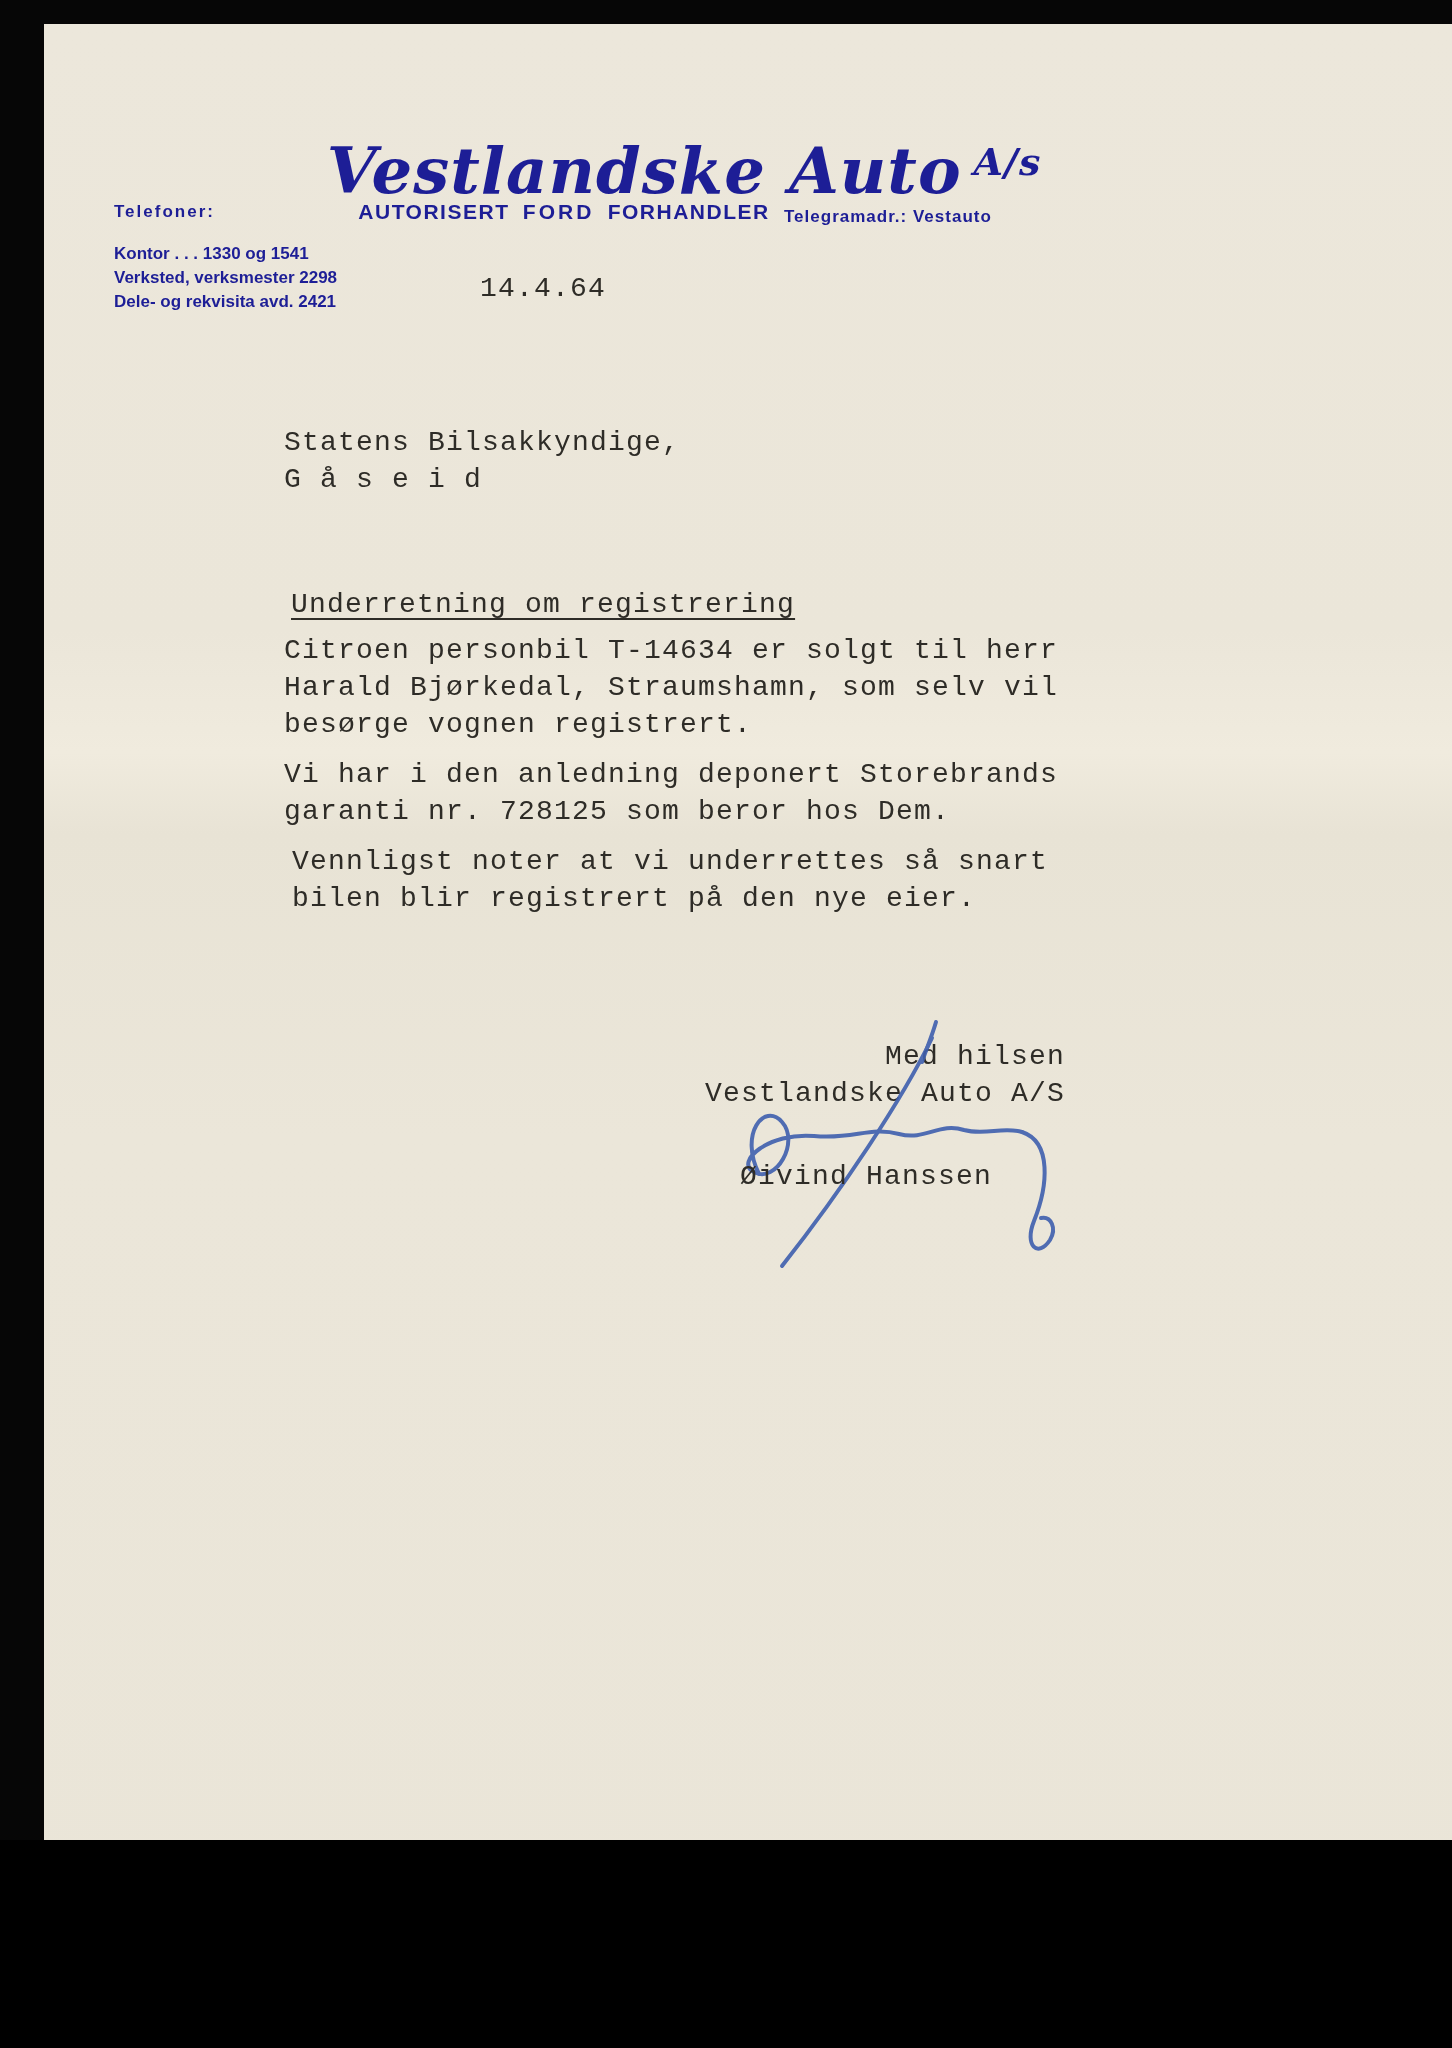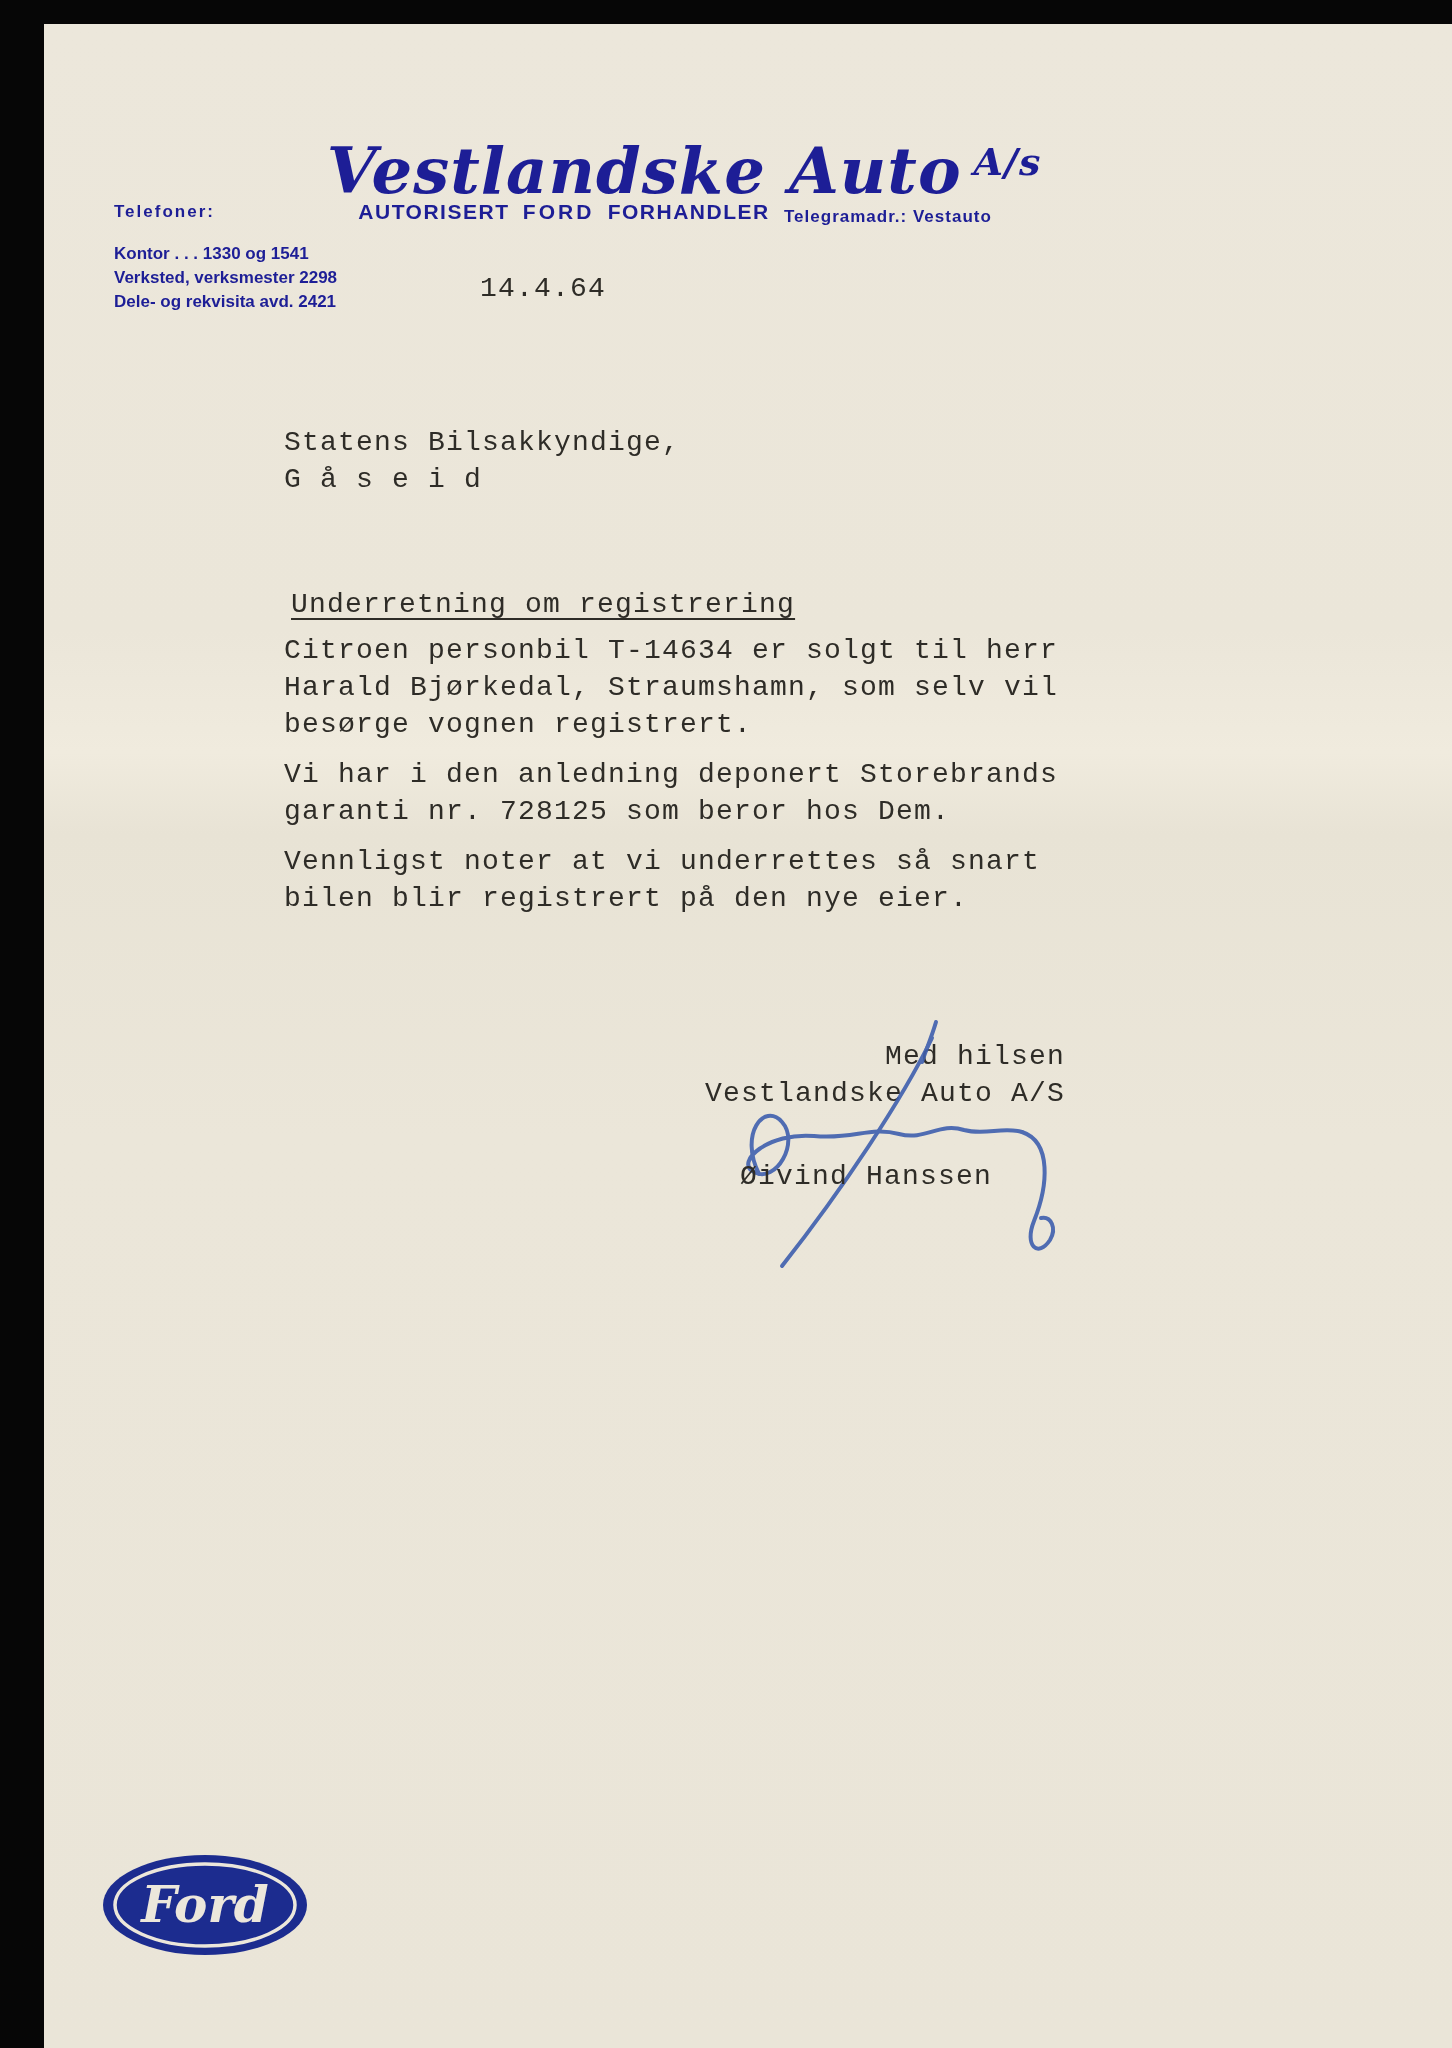--- a/index.html
+++ b/index.html
@@ -1,16 +1,16 @@
 <!DOCTYPE html>
 <html><head>
 <meta charset="utf-8">
 <style>
   html,body{margin:0;padding:0;background:#000;}
-  .scan{position:relative;width:1452px;height:2048px;background:#060606;overflow:hidden;
+  .scan{position:relative;width:1452px;height:1840px;background:#060606;overflow:hidden;
         font-family:"Liberation Sans",sans-serif;}
   .paper{position:absolute;left:44px;top:24px;width:1408px;height:2024px;
         background:linear-gradient(180deg,#ece7db 0%,#ebe6d9 30%,#f0ebde 36%,#e8e3d5 40%,#ebe6d9 55%,#eae5d8 100%);}
 
   
   .title-row{position:absolute;top:66px;left:120px;width:1040px;text-align:center;color:#1d1e96;
         font-family:"DejaVu Serif",serif;font-style:italic;font-weight:bold;font-size:64px;letter-spacing:1px;}
   .suffix{font-size:38px;position:relative;top:-18px;margin-left:12px;}
   .subtitle-row{position:absolute;top:154px;left:0;width:1040px;text-align:center;color:#1d1e96;
         font-weight:bold;font-size:21px;letter-spacing:1.5px;margin-top:22px;}
@@ -25,21 +25,21 @@
   
   .tw{font-family:"Liberation Mono","DejaVu Sans Mono",monospace;color:#2e2c27;font-size:28px;
         letter-spacing:1.2px;line-height:37px;}
   .date{position:absolute;left:436px;top:246px;}
   .recipient{position:absolute;left:240px;top:392px;margin-top:8px;}
   .subject{position:absolute;left:247px;top:562px;text-decoration:underline;
         text-underline-offset:6px;text-decoration-thickness:2px;}
   .para{position:absolute;left:240px;white-space:pre-line;}
   .p1{top:608px;}
   .p2{top:732px;}
-  .p3{top:819px;}
+  .p3{top:819px;margin-left:8px;}
   .closing{position:absolute;left:661px;top:1014px;}
   .closing .c1{padding-left:38px;text-align:right;}
   .signer{position:absolute;left:696px;top:1134px;}
 
   .sig{position:absolute;left:620px;top:990px;width:480px;height:300px;pointer-events:none;}
   .logo{position:absolute;left:56px;top:1828px;width:210px;height:106px;}
 </style>
 </head>
 <body>
 

